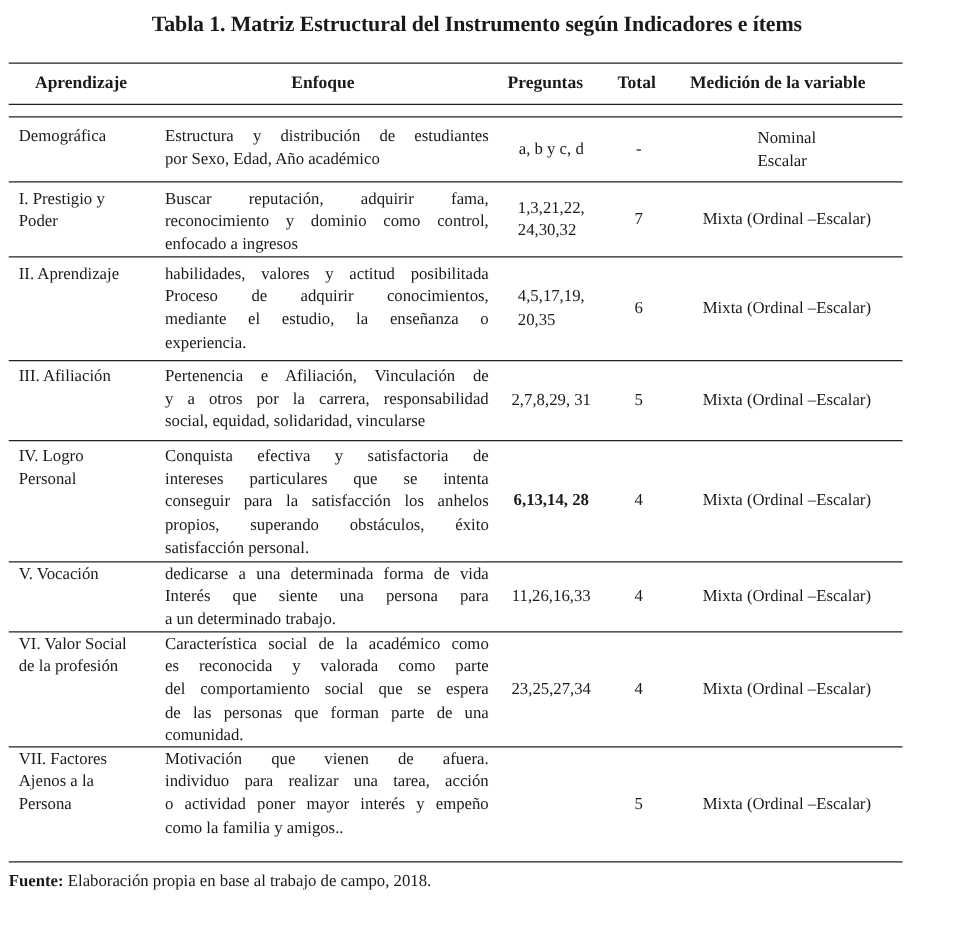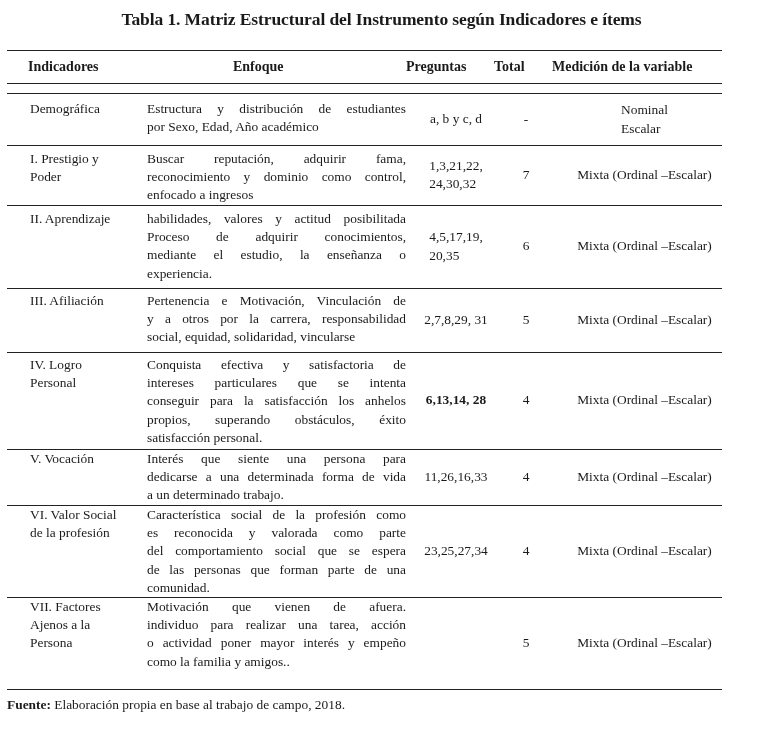--- a/index.html
+++ b/index.html
@@ -2,39 +2,39 @@
 <html><head>
 <meta charset="utf-8">
 <style>
   html, body { margin:0; padding:0; background:#ffffff; }
   body { width:763px; height:750px; position:relative; overflow:hidden;
          font-family:"Liberation Serif", "DejaVu Serif", serif; color:#1a1a1a; }
   .title { position:absolute; left:0; width:763px; top:9px; text-align:center;
            font-size:17.5px; font-weight:bold; letter-spacing:-0.1px; }
   .rule { position:absolute; left:7px; width:715px; height:0; border-top:1.3px solid #222; }
   .hdr { position:absolute; top:59px; font-weight:bold; font-size:14px; white-space:nowrap; }
-  .row { position:absolute; left:16px; width:710px; }
+  .row { position:absolute; left:1px; width:710px; }
   .cell { position:absolute; font-size:13.4px; line-height:18.2px; }
   .ind { left:14px; width:112px; }
   .enf { left:131px; width:259px; text-align:justify; text-align-last:left; }
   .pre { left:395px; width:90px; text-align:left; }
   .tot { left:490px; width:40px; text-align:center; }
   .med { left:535px; width:187px; text-align:left; }
   .vc { display:flex; align-items:center; justify-content:center; }
   .line { display:block; }
   .foot { position:absolute; left:7px; top:697px; font-size:13.4px; white-space:nowrap; }
   .foot b { font-weight:bold; }
 </style>
 </head>
 <body>
 
 <div class="title">Tabla 1. Matriz Estructural del Instrumento según Indicadores e ítems</div>
 
 <div class="rule" style="top:50px"></div>
-<div class="hdr" style="left:28px">Indicadores</div>
+<div class="hdr" style="left:28px">Aprendizaje</div>
 <div class="hdr" style="left:233px">Enfoque</div>
 <div class="hdr" style="left:406px">Preguntas</div>
 <div class="hdr" style="left:494px">Total</div>
 <div class="hdr" style="left:552px">Medición de la variable</div>
 <div class="rule" style="top:83px"></div>
 <div class="rule" style="top:93px"></div>
 
 <div id="rows">
     <div class="row" style="top: 94px; height: 51px;">
       <div class="cell ind" style="top: 6px;">
@@ -116,21 +116,21 @@
           <span class="line">Mixta (Ordinal –Escalar)</span>
         </div>
       </div>
     </div>
     <div class="rule" style="top: 288px;"></div>
     <div class="row" style="top: 288px; height: 64px;">
       <div class="cell ind" style="top: 4px;">
         <span class="line">III. Afiliación</span>
       </div>
       <div class="cell enf" style="top: 4px;">
-        <span class="line" style="text-align-last: justify;">Pertenencia e Motivación, Vinculación de</span>
+        <span class="line" style="text-align-last: justify;">Pertenencia e Afiliación, Vinculación de</span>
         <span class="line" style="text-align-last: justify;">y a otros por la carrera, responsabilidad</span>
         <span class="line">social, equidad, solidaridad, vincularse</span>
       </div>
       <div class="cell pre vc" style="top: 0px; height: 64px;">
         <div>
           <span class="line">2,7,8,29, 31</span>
         </div>
       </div>
       <div class="cell tot vc" style="top: 0px; height: 64px;">
         <div>
@@ -171,22 +171,22 @@
           <span class="line">Mixta (Ordinal –Escalar)</span>
         </div>
       </div>
     </div>
     <div class="rule" style="top: 449px;"></div>
     <div class="row" style="top: 449px; height: 56px;">
       <div class="cell ind" style="top: 1px;">
         <span class="line">V. Vocación</span>
       </div>
       <div class="cell enf" style="top: 1px;">
+        <span class="line" style="text-align-last: justify;">dedicarse a una determinada forma de vida</span>
         <span class="line" style="text-align-last: justify;">Interés que siente una persona para</span>
-        <span class="line" style="text-align-last: justify;">dedicarse a una determinada forma de vida</span>
         <span class="line">a un determinado trabajo.</span>
       </div>
       <div class="cell pre vc" style="top: 0px; height: 56px;">
         <div>
           <span class="line">11,26,16,33</span>
         </div>
       </div>
       <div class="cell tot vc" style="top: 0px; height: 56px;">
         <div>
           <span class="line">4</span>
@@ -198,21 +198,21 @@
         </div>
       </div>
     </div>
     <div class="rule" style="top: 505px;"></div>
     <div class="row" style="top: 505px; height: 92px;">
       <div class="cell ind" style="top: 1px;">
         <span class="line">VI. Valor Social</span>
         <span class="line">de la profesión</span>
       </div>
       <div class="cell enf" style="top: 1px;">
-        <span class="line" style="text-align-last: justify;">Característica social de la profesión como</span>
+        <span class="line" style="text-align-last: justify;">Característica social de la académico como</span>
         <span class="line" style="text-align-last: justify;">es reconocida y valorada  como parte</span>
         <span class="line" style="text-align-last: justify;">del comportamiento social que se espera</span>
         <span class="line" style="text-align-last: justify;">de las personas que forman parte de una</span>
         <span class="line">comunidad.</span>
       </div>
       <div class="cell pre vc" style="top: 0px; height: 92px;">
         <div>
           <span class="line">23,25,27,34</span>
         </div>
       </div>

